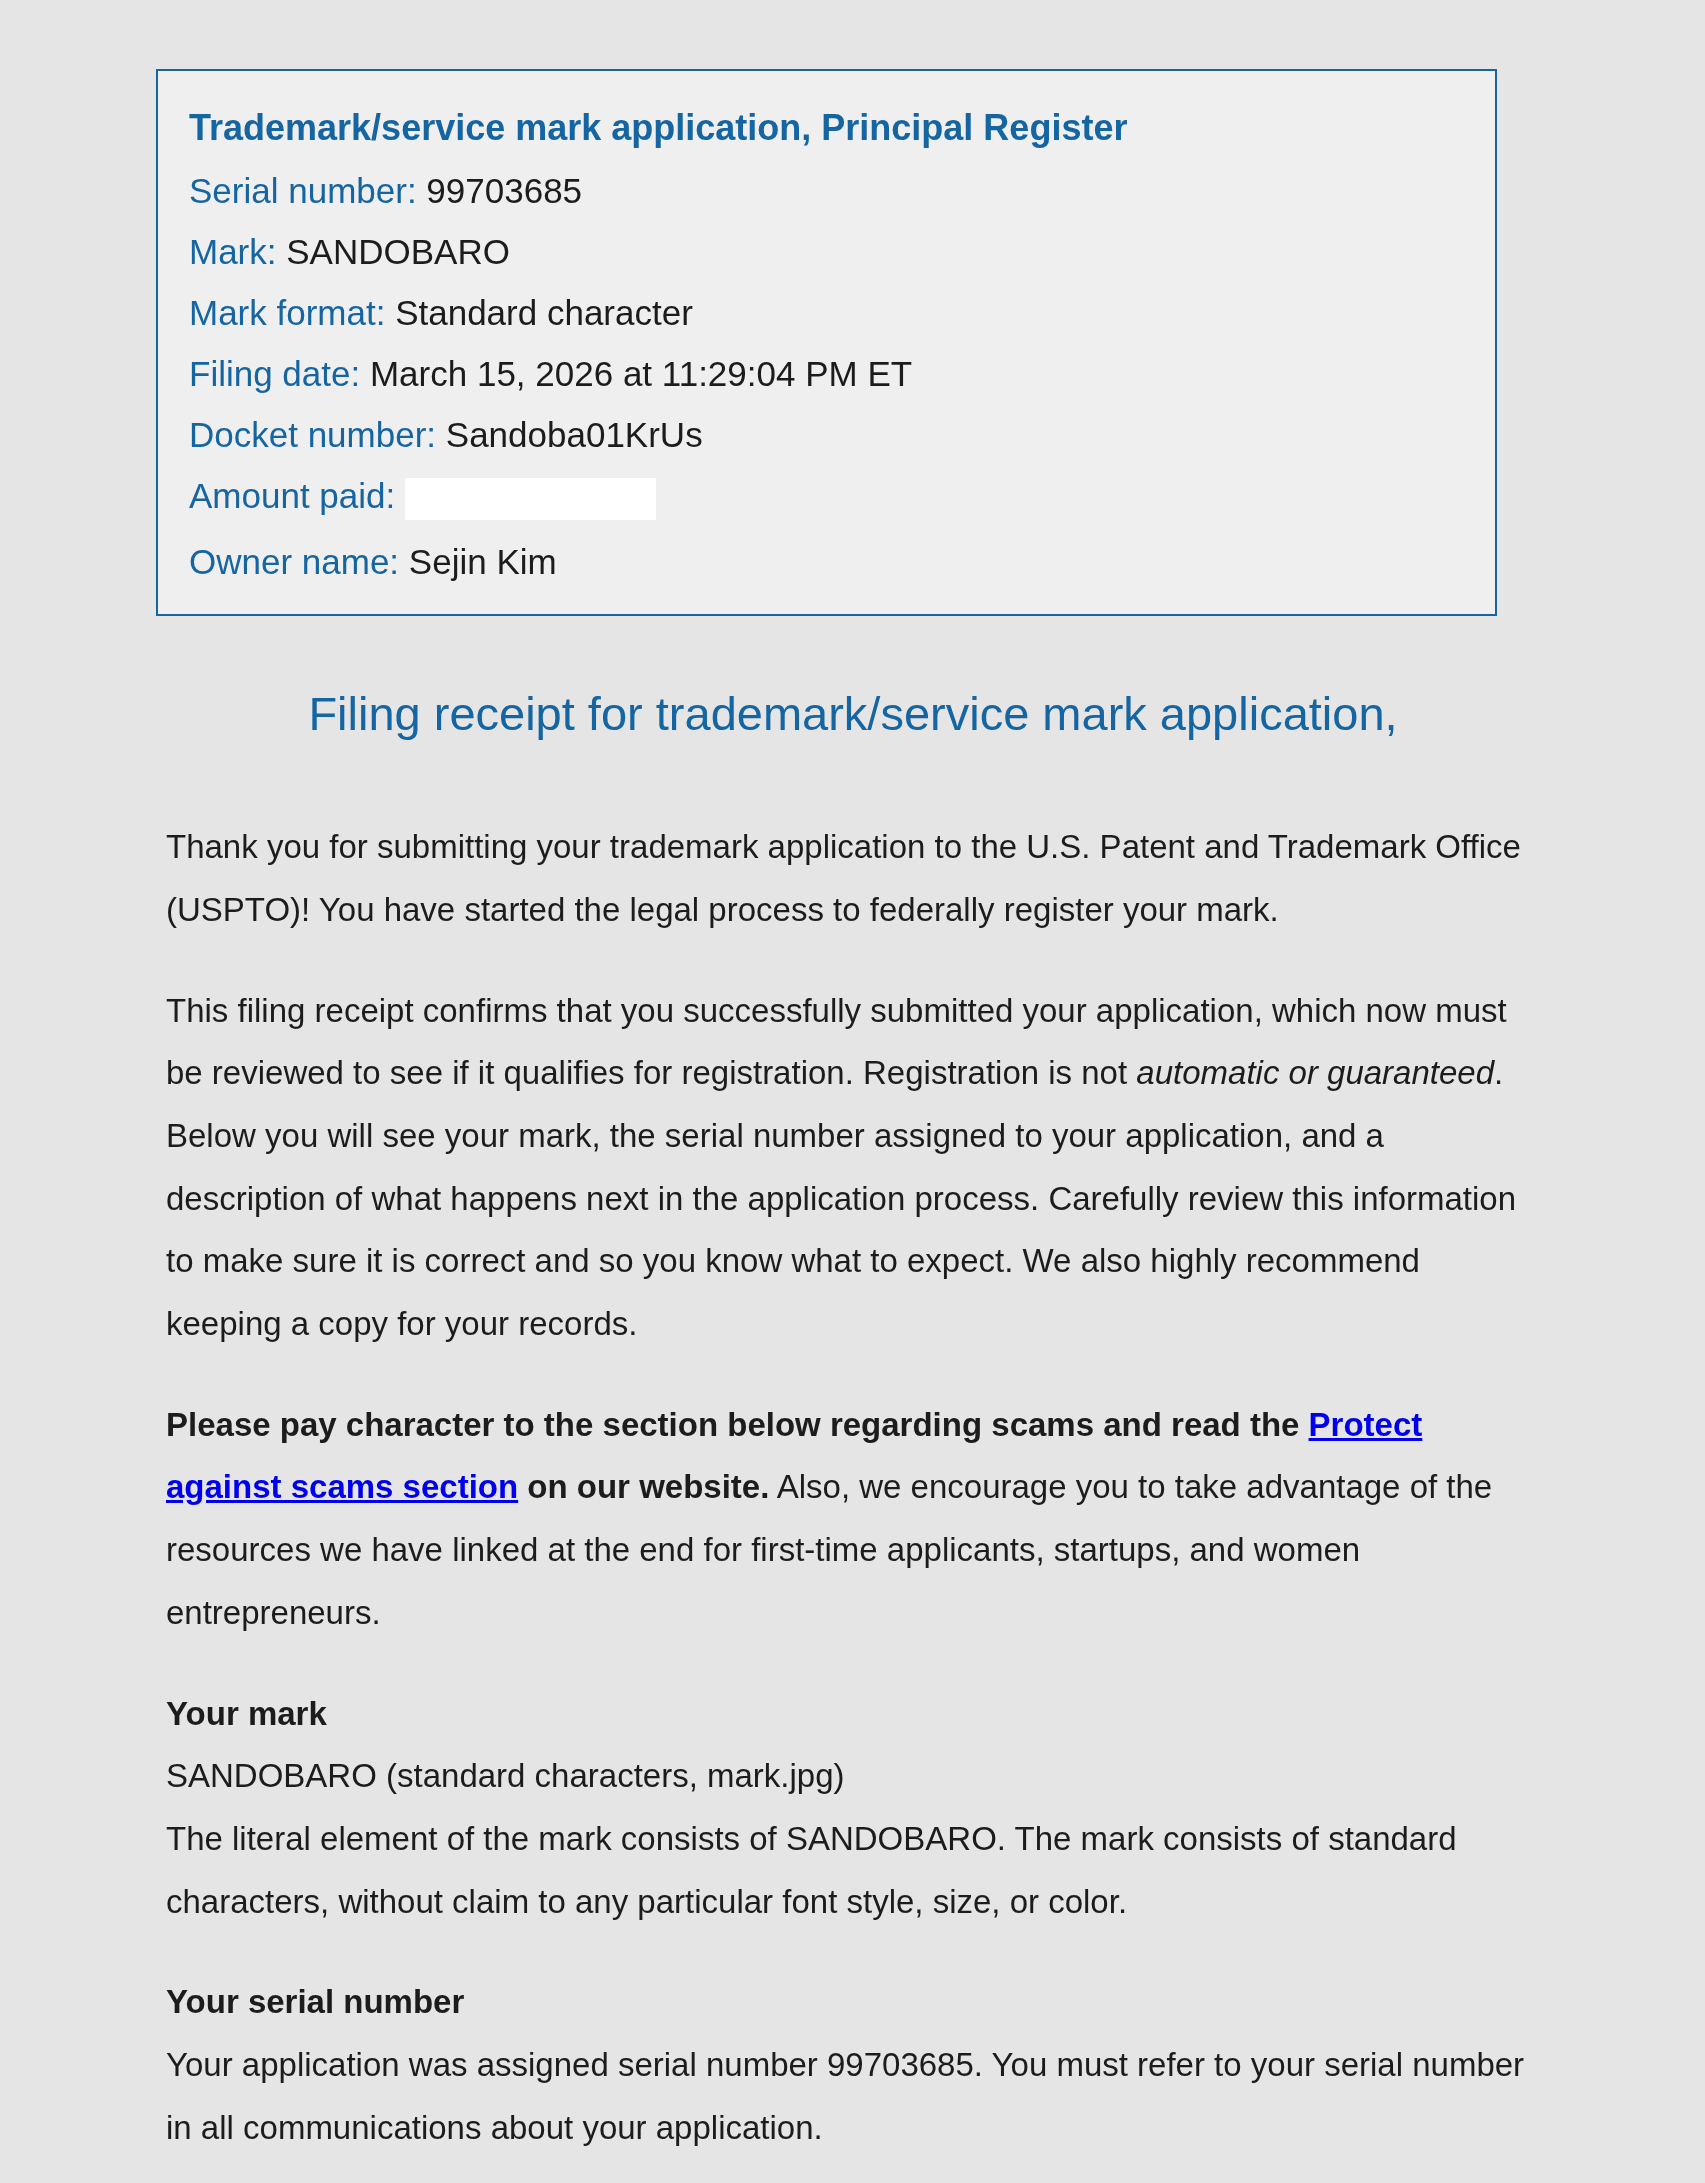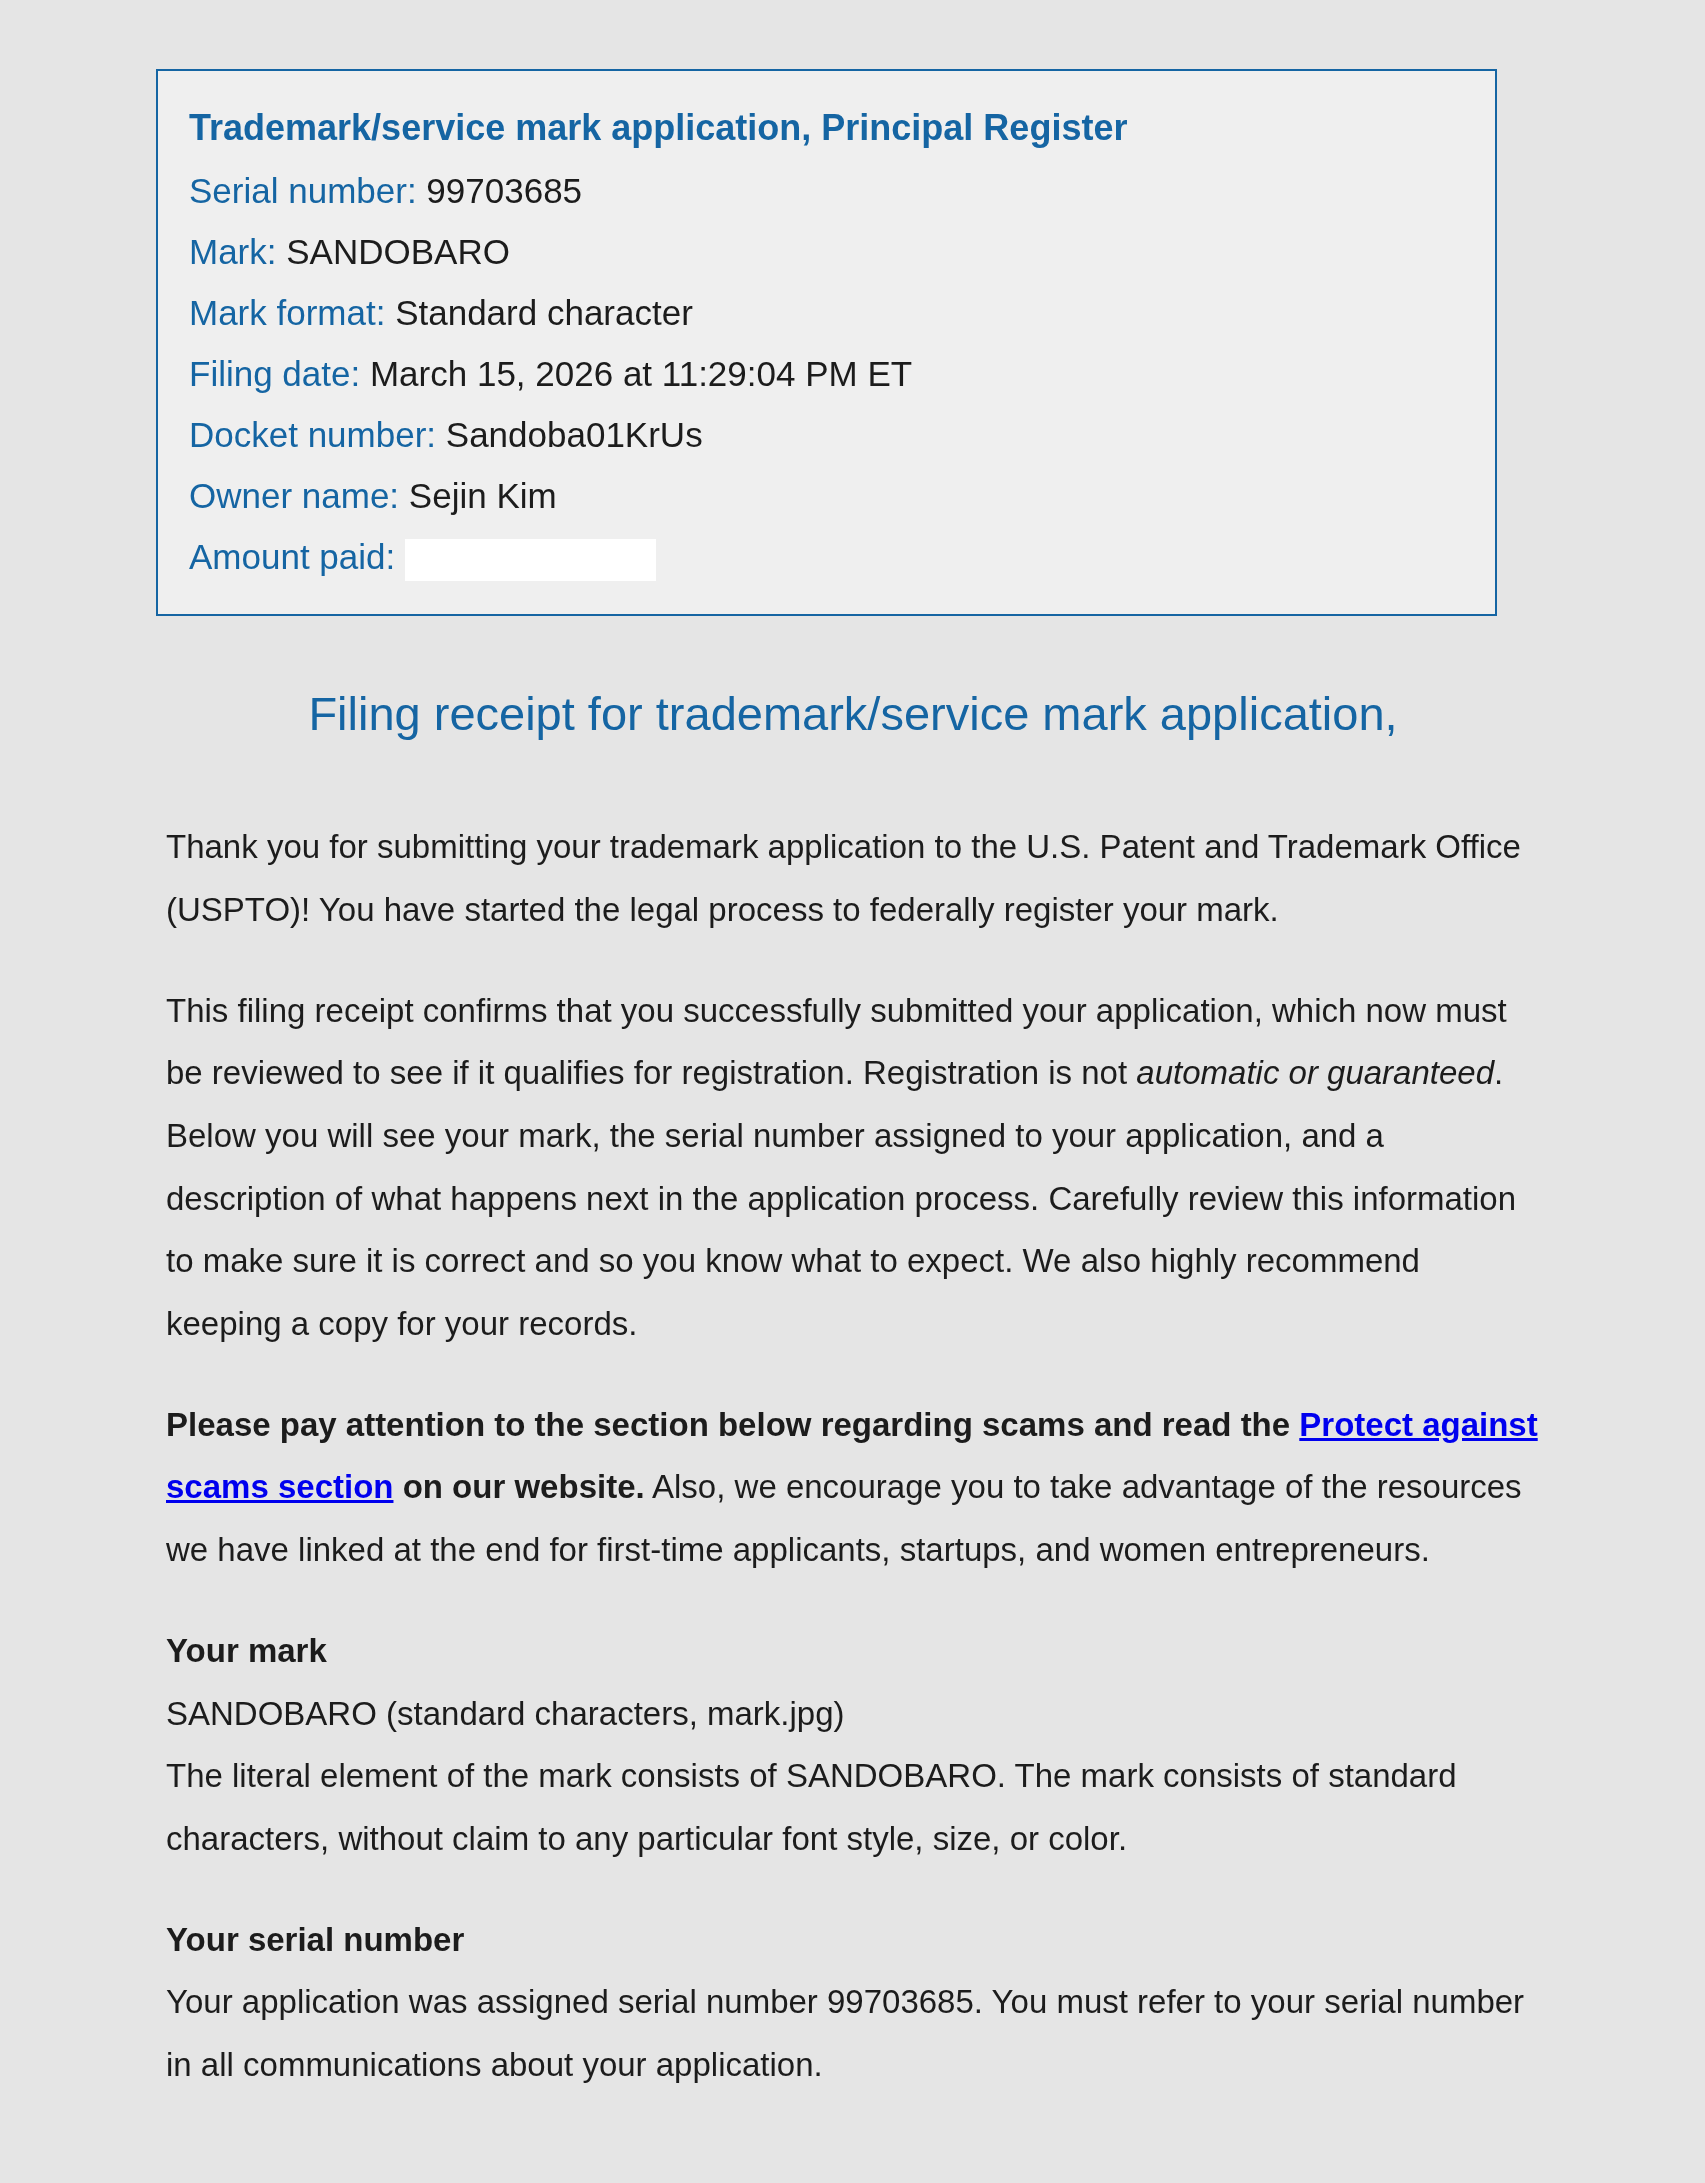--- a/index.html
+++ b/index.html
@@ -80,34 +80,34 @@
     <div class="field-row"><span class="field-label">Serial number:</span> <span class="field-value">99703685</span></div>
 
     <div class="field-row"><span class="field-label">Mark:</span> <span class="field-value">SANDOBARO</span></div>
 
     <div class="field-row"><span class="field-label">Mark format:</span> <span class="field-value">Standard character</span></div>
 
     <div class="field-row"><span class="field-label">Filing date:</span> <span class="field-value">March 15, 2026 at 11:29:04 PM ET</span></div>
 
     <div class="field-row"><span class="field-label">Docket number:</span> <span class="field-value">Sandoba01KrUs</span></div>
 
+    <div class="field-row"><span class="field-label">Amount paid:</span><span class="redacted-box"></span></div>
+
     <div class="field-row"><span class="field-label">Owner name:</span> <span class="field-value">Sejin Kim</span></div>
-
-    <div class="field-row"><span class="field-label">Amount paid:</span><span class="redacted-box"></span></div>
   </div>
 
   <h1 class="page-heading"><span>Filing receipt for trademark/service mark application,</span><br></h1>
 
   <div class="content">
 
     <p>Thank you for submitting your trademark application to the U.S. Patent and Trademark Office (USPTO)! You have started the legal process to federally register your mark.</p>
 
     <p><span>This filing receipt confirms that you successfully submitted your application, which now must be reviewed to see if it qualifies for registration. Registration is not </span><em>automatic or guaranteed</em><span>. Below you will see your mark, the serial number assigned to your application, and a description of what happens next in the application process. Carefully review this information to make sure it is correct and so you know what to expect. We also highly recommend keeping a copy for your records.</span></p>
 
-    <p><strong>Please pay attention to the section below regarding scams and read the </strong><a class="scam-link" href="#">Protect against scams section</a><strong> on our website.</strong><span> Also, we encourage you to take advantage of the resources we have linked at the end for first-time applicants, startups, and women entrepreneurs.</span></p>
+    <p><strong>Please pay character to the section below regarding scams and read the </strong><a class="scam-link" href="#">Protect against scams section</a><strong> on our website.</strong><span> Also, we encourage you to take advantage of the resources we have linked at the end for first-time applicants, startups, and women entrepreneurs.</span></p>
 
     <div class="section">
       <div class="section-heading">Your mark</div>
       <div>SANDOBARO (standard characters, mark.jpg)</div>
       <div>The literal element of the mark consists of SANDOBARO. The mark consists of standard characters, without claim to any particular font style, size, or color.</div>
     </div>
 
     <div class="section">
       <div class="section-heading">Your serial number</div>
       <div>Your application was assigned serial number 99703685. You must refer to your serial number in all communications about your application.</div>

